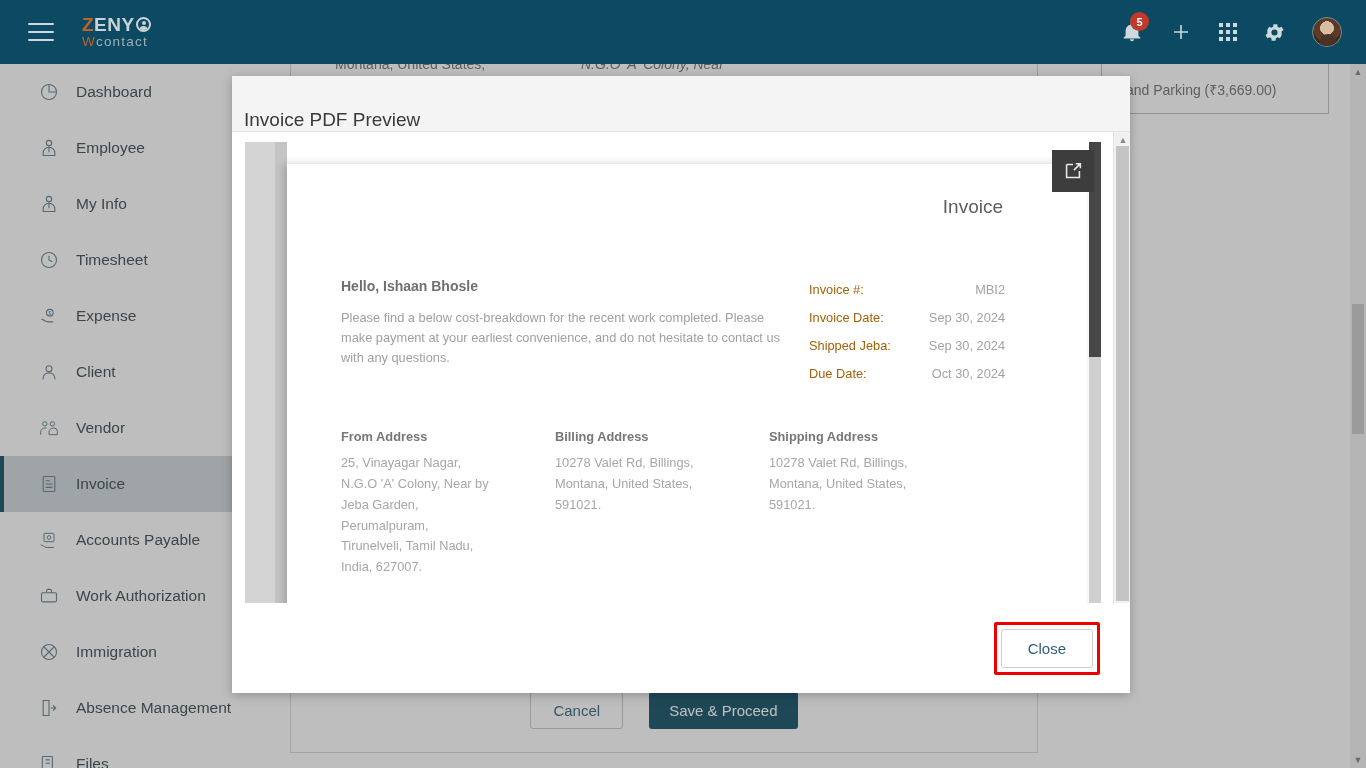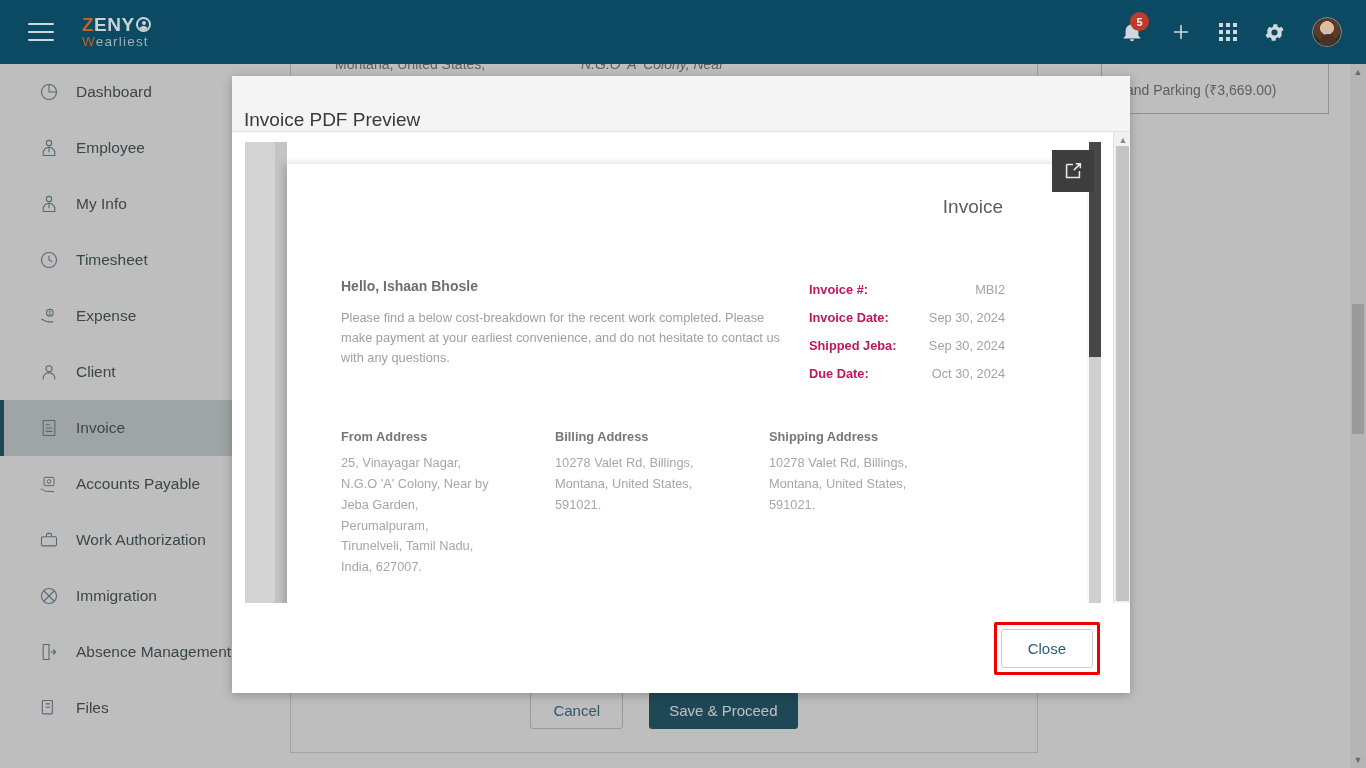--- a/index.html
+++ b/index.html
@@ -134,21 +134,21 @@
   .pdf-page{
     position:absolute; left:42px; top:22px; width:800px; height:520px; background:#fff;
     box-shadow:-3px 0 8px rgba(0,0,0,.18);
   }
   .pdf-inner{ position:absolute; left:54px; top:0; right:40px; }
   .inv-title{ text-align:right; font-size:19px; color:#5e5e5e; padding-top:32px; padding-right:44px;}
   .inv-hello{ margin-top:60px; font-size:14px; color:#6f6f6f; font-weight:bold;}
   .inv-desc{ margin-top:14px; font-size:12.8px; color:#a0a0a0; line-height:1.55; width:440px;}
   .inv-meta{ position:absolute; right:42px; top:118px; width:220px; font-size:12.8px; }
   .meta-row{ display:flex; justify-content:space-between; margin-bottom:13px; }
-  .meta-k{ color:#be185d; font-weight:bold;padding-left:24px; }
+  .meta-k{ color:#a16207; font-weight:normal;padding-left:24px; }
   .meta-v{ color:#a3a3a3; }
   .addr-wrap{ display:flex; margin-top:62px; }
   .addr-col{ width:214px; }
   .addr-h{ font-size:12.8px; color:#777; font-weight:bold; margin-bottom:9px; }
   .addr-b{ font-size:12.8px; color:#a7a7a7; line-height:1.62; }
 
   
   .pdf-sb{ position:absolute; right:0; top:0; width:12px; height:488px; background:#cfcfcf; }
   .pdf-sb-thumb{ position:absolute; left:0; top:0; width:12px; height:215px; background:#474747; }
 
@@ -251,20 +251,30 @@
     <span>Expense</span>
   </div>
   <div class="nav-item">
     <span class="nav-icon">
       <svg width="20" height="20" viewBox="0 0 24 24" fill="none" stroke="currentColor" stroke-width="1.3">
           <circle cx="12" cy="8" r="3.6"></circle>
           <path d="M5 21v-1.5A6.5 6.5 0 0 1 11.5 13h1A6.5 6.5 0 0 1 19 19.5V21"></path>
         </svg>
     </span>
     <span>Client</span>
+  </div>
+  <div class="nav-item">
+    <span class="nav-icon">
+      <svg width="20" height="20" viewBox="0 0 24 24" fill="none" stroke="currentColor" stroke-width="1.2">
+          <circle cx="7" cy="7" r="2.6"></circle>
+          <circle cx="16" cy="7" r="2.6"></circle>
+          <path d="M2 20v-3a5 5 0 0 1 5-5h2M12 20v-3a5 5 0 0 1 5-5h1a4 4 0 0 1 4 4v4z"></path>
+        </svg>
+    </span>
+    <span>Vendor</span>
   </div>
   <div class="nav-item active">
     <span class="nav-icon">
       <svg width="20" height="20" viewBox="0 0 24 24" fill="none" stroke="currentColor" stroke-width="1.3">
           <rect x="5" y="3" width="14" height="18" rx="1"></rect>
           <path d="M8 8h5M8 12h8M8 16h8"></path>
         </svg>
     </span>
     <span>Invoice</span>
   </div>
@@ -329,21 +339,21 @@
       <span></span>
       <span></span>
     </div>
   <div class="logo">
     <div class="logo-top">
       <span class="logo-z">Z</span>
         <span class="logo-eny">ENY</span>
       <span class="logo-mark"></span>
     </div>
     <div class="logo-bottom">
-      <span class="logo-w">W</span><span class="logo-orkforce">earliest</span>
+      <span class="logo-w">W</span><span class="logo-orkforce">contact</span>
     </div>
   </div>
   <div class="topbar-right">
     <div class="ticon">
       <svg width="22" height="22" viewBox="0 0 24 24" fill="currentColor">
           <path d="M12 22a2.2 2.2 0 0 0 2.2-2.2H9.8A2.2 2.2 0 0 0 12 22zm7-6v-5a7 7 0 0 0-5.3-6.8V3.5a1.7 1.7 0 1 0-3.4 0v.7A7 7 0 0 0 5 11v5l-2 2v1h18v-1z"></path>
         </svg>
       <span class="badge">5</span>
     </div>
     <div class="ticon">

